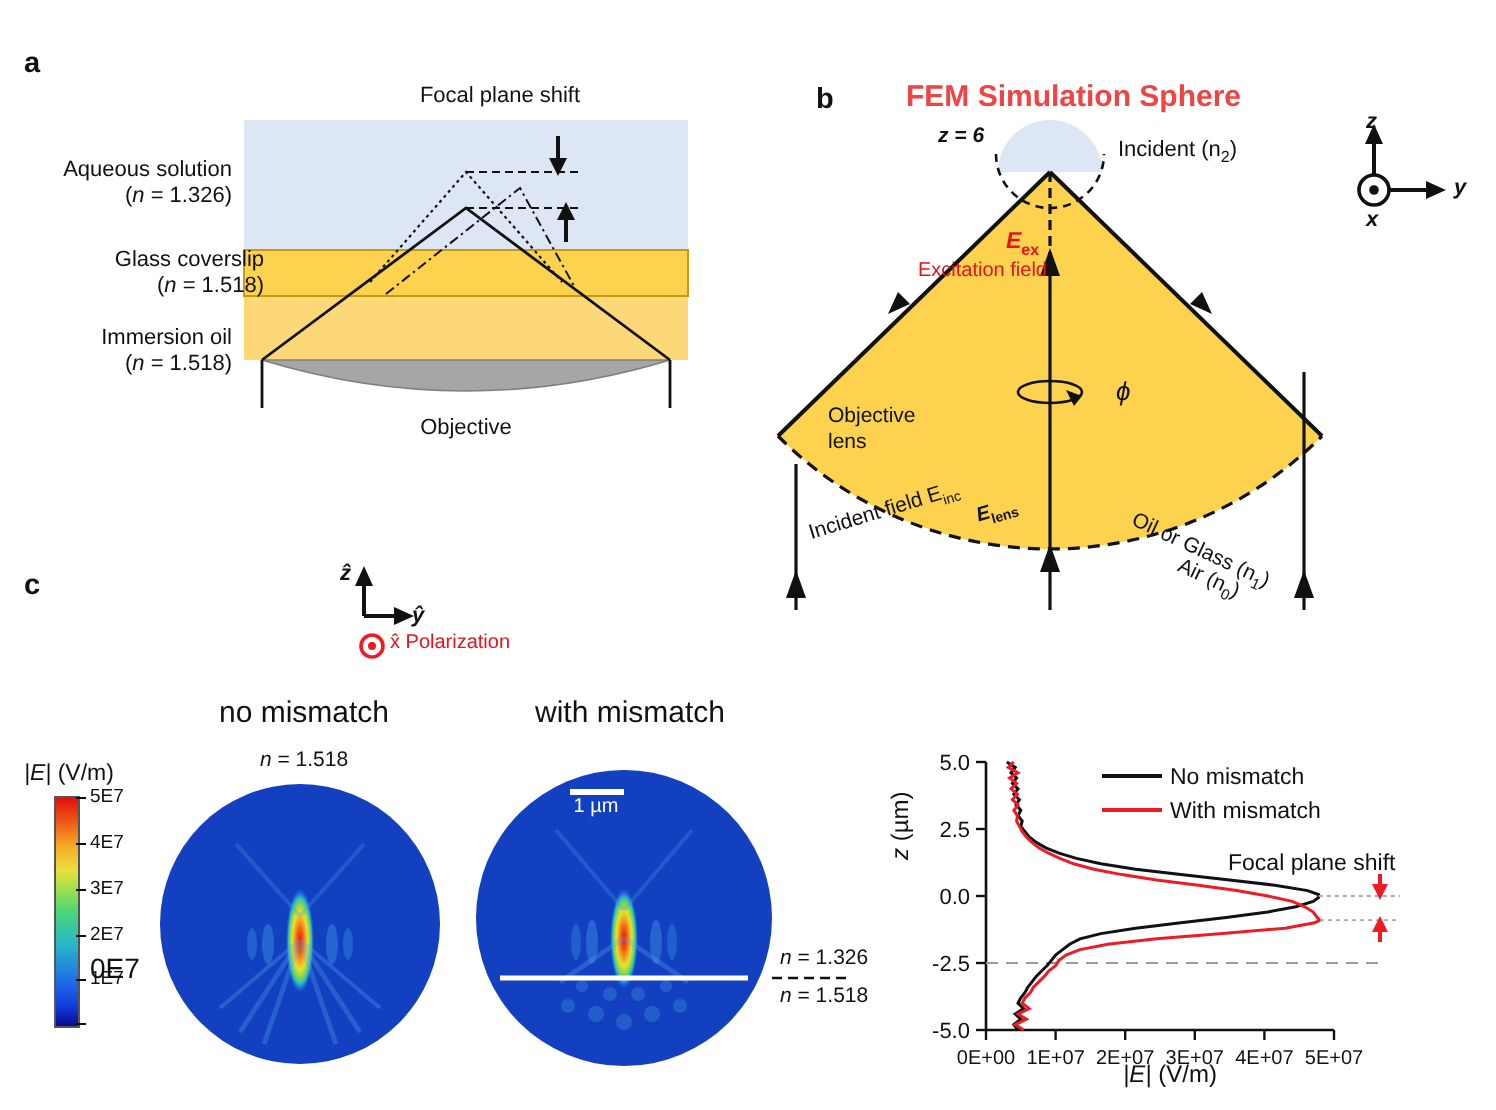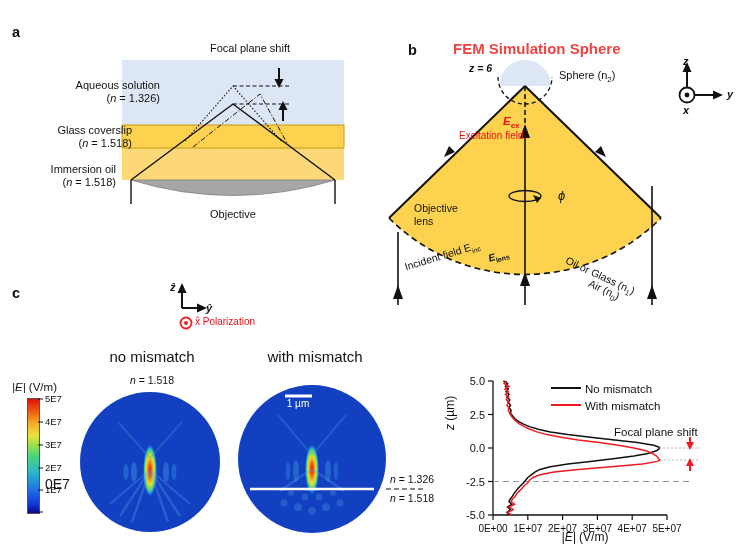--- a/index.html
+++ b/index.html
@@ -50,21 +50,21 @@
       <path d="M279,88 L274.5,79 L283.5,79 Z" fill="#111"></path>
     </g>
     <g>
       <line x1="283" y1="108" x2="283" y2="121" stroke="#111" stroke-width="2"></line>
       <path d="M283,101 L278.5,110 L287.5,110 Z" fill="#111"></path>
     </g>
   </svg>
 
   <div class="txt c" style="left:170px;top:42px;width:160px;">Focal plane shift</div>
 
-  <div class="txt r" style="left:0px;top:79px;width:116px;margin-left:44px;">
+  <div class="txt r" style="left:0px;top:79px;width:116px;">
     <span>Aqueous solution</span><br>
     <span><span>(</span><span class="ital">n</span><span> = 1.326)</span></span>
   </div>
 
   <div class="txt r" style="left:16px;top:124px;width:116px;">
     <span>Glass coverslip</span><br>
     <span><span>(</span><span class="ital">n</span><span> = 1.518)</span></span>
   </div>
 
   <div class="txt r" style="left:0px;top:163px;width:116px;">
@@ -118,21 +118,21 @@
       <circle cx="687" cy="95" r="7.5" fill="#fff" stroke="#111" stroke-width="1.8"></circle>
       <circle cx="687" cy="95" r="2.4" fill="#111"></circle>
       <line x1="687" y1="87" x2="687" y2="70" stroke="#111" stroke-width="2"></line>
       <path d="M687,62 L682.5,72 L691.5,72 Z" fill="#111"></path>
       <line x1="695" y1="95" x2="715" y2="95" stroke="#111" stroke-width="2"></line>
       <path d="M723,95 L713,90.5 L713,99.5 Z" fill="#111"></path>
     </g>
   </svg>
 
   <div class="txt b ital" style="left:469px;top:62px;font-size:10.5px;">z = 6</div>
-  <div class="txt" style="left:559px;top:69px;"><span>Sphere (n</span><sub style="font-size:8px;">2</sub><span>)</span></div>
+  <div class="txt" style="left:559px;top:69px;"><span>Incident (n</span><sub style="font-size:8px;">2</sub><span>)</span></div>
 
   <div class="txt b ital red" style="left:503px;top:114px;font-size:11.5px;"><span>E</span><sub style="font-size:8px;font-style:normal;">ex</sub></div>
   <div class="txt red" style="left:459px;top:130px;font-size:10px;">Excitation field</div>
 
   <div class="txt ital" style="left:558px;top:188px;font-size:13px;">ϕ</div>
 
   <div class="txt" style="left:414px;top:202px;font-size:10.5px;"><span>Objective</span><br><span>lens</span></div>
 
   <div class="txt b ital" style="left:487px;top:253px;font-size:10px;transform:rotate(-16deg);transform-origin:left top;"><span>E</span><sub style="font-size:7px;font-style:normal;">lens</sub></div>
   <div class="txt" style="left:403px;top:261px;font-size:10.5px;transform:rotate(-17deg);transform-origin:left top;"><span>Incident field E</span><span class="b ital" style="font-size:10.5px;"></span><sub style="font-size:7px;">inc</sub></div>

